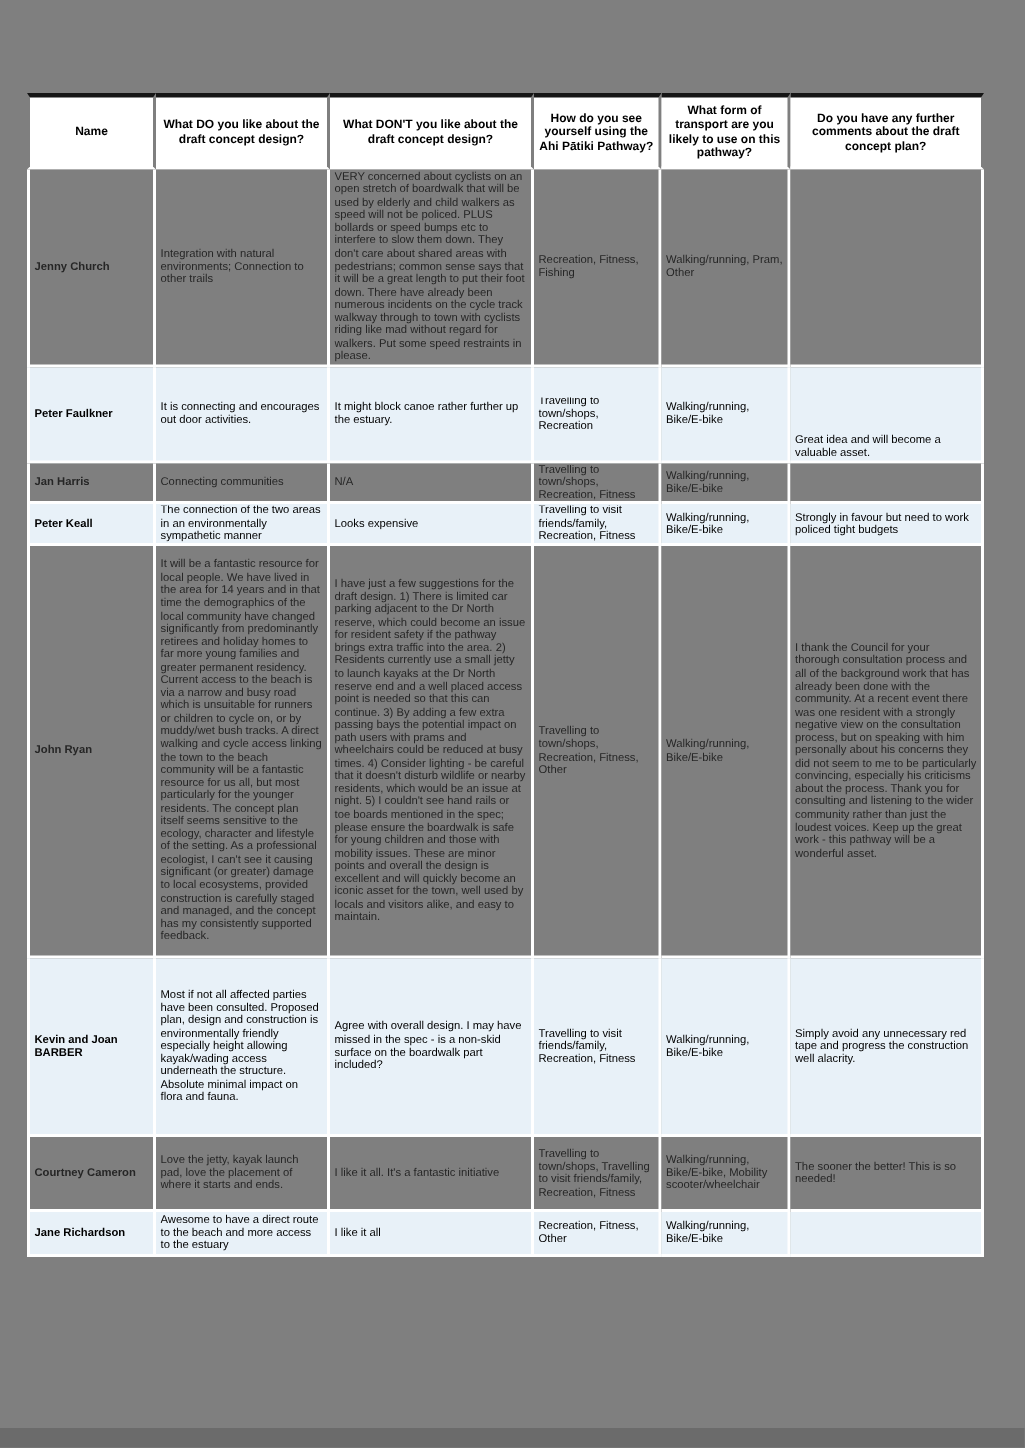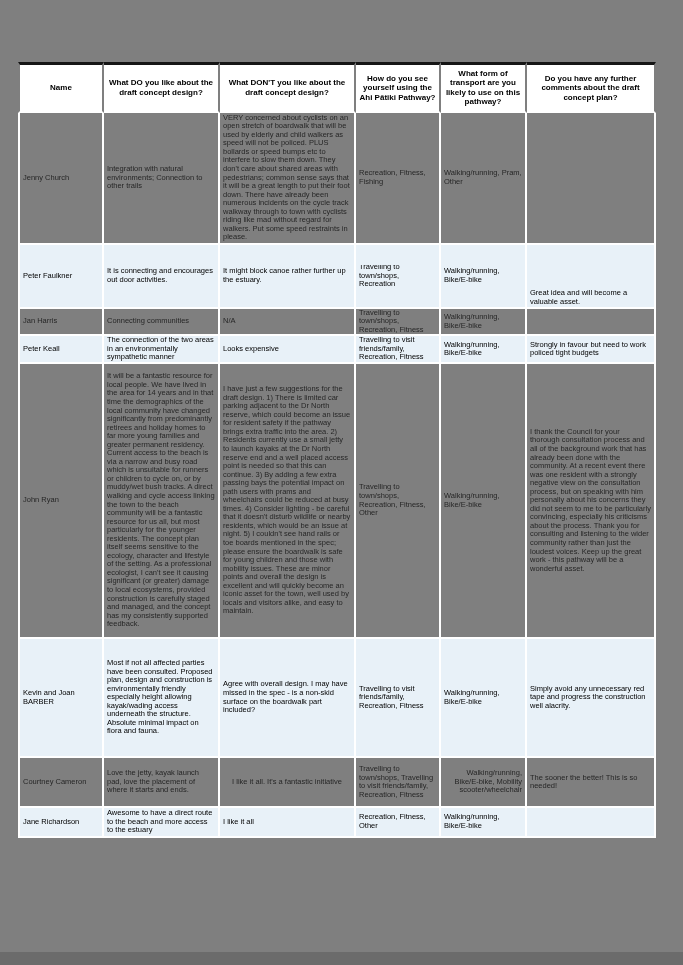--- a/index.html
+++ b/index.html
@@ -33,21 +33,21 @@
     border-right:2px solid var(--page-bg);
     height:43px;
   }
   .survey th:first-child{border-left:2px solid var(--page-bg);}
   .survey td{
     font-size:7.5px;line-height:1.14;vertical-align:middle;
     padding:1px 3px;
     border-right:2px solid var(--grid);
     border-bottom:2px solid var(--grid);
   }
-  .survey td:first-child{border-left:2px solid var(--grid);}
+  .survey td:first-child{border-left:2px solid var(--grid);font-weight:bold;}
   tr.light td{background:var(--row-light);color:var(--ink);}
   tr.shaded td{background:var(--row-shaded);color:var(--ink-shaded);}
   tbody tr:nth-child(1) td{height:132px;}
   tbody tr:nth-child(2) td{height:25px;}
   tbody tr:nth-child(3) td{height:25px;}
   tbody tr:nth-child(4) td{height:26px;}
   tbody tr:nth-child(5) td{height:275px;}
   tbody tr:nth-child(6) td{height:119px;}
   tbody tr:nth-child(7) td{height:50px;}
   tbody tr:nth-child(8) td{height:28px;}
@@ -205,27 +205,27 @@
           </td>
         </tr>
         <tr class="shaded">
           <td>
             <div class="cell" style="max-height: 37px;">Courtney Cameron</div>
           </td>
           <td>
             <div class="cell" style="max-height: 37px;">Love the jetty, kayak launch pad, love the placement of where it starts and ends.</div>
           </td>
           <td>
-            <div class="cell" style="max-height: 37px; text-align: center;">I like it all. It's a fantastic initiative</div>
+            <div class="cell" style="max-height: 37px;">I like it all. It's a fantastic initiative</div>
           </td>
           <td>
             <div class="cell" style="max-height: 37px;">Travelling to town/shops, Travelling to visit friends/family, Recreation, Fitness</div>
           </td>
           <td>
-            <div class="cell" style="max-height: 37px; text-align: right;">Walking/running, Bike/E-bike, Mobility scooter/wheelchair</div>
+            <div class="cell" style="max-height: 37px;">Walking/running, Bike/E-bike, Mobility scooter/wheelchair</div>
           </td>
           <td>
             <div class="cell" style="max-height: 37px;">The sooner the better! This is so needed!</div>
           </td>
         </tr>
         <tr class="light">
           <td>
             <div class="cell" style="max-height: 26px;">Jane Richardson</div>
           </td>
           <td>

